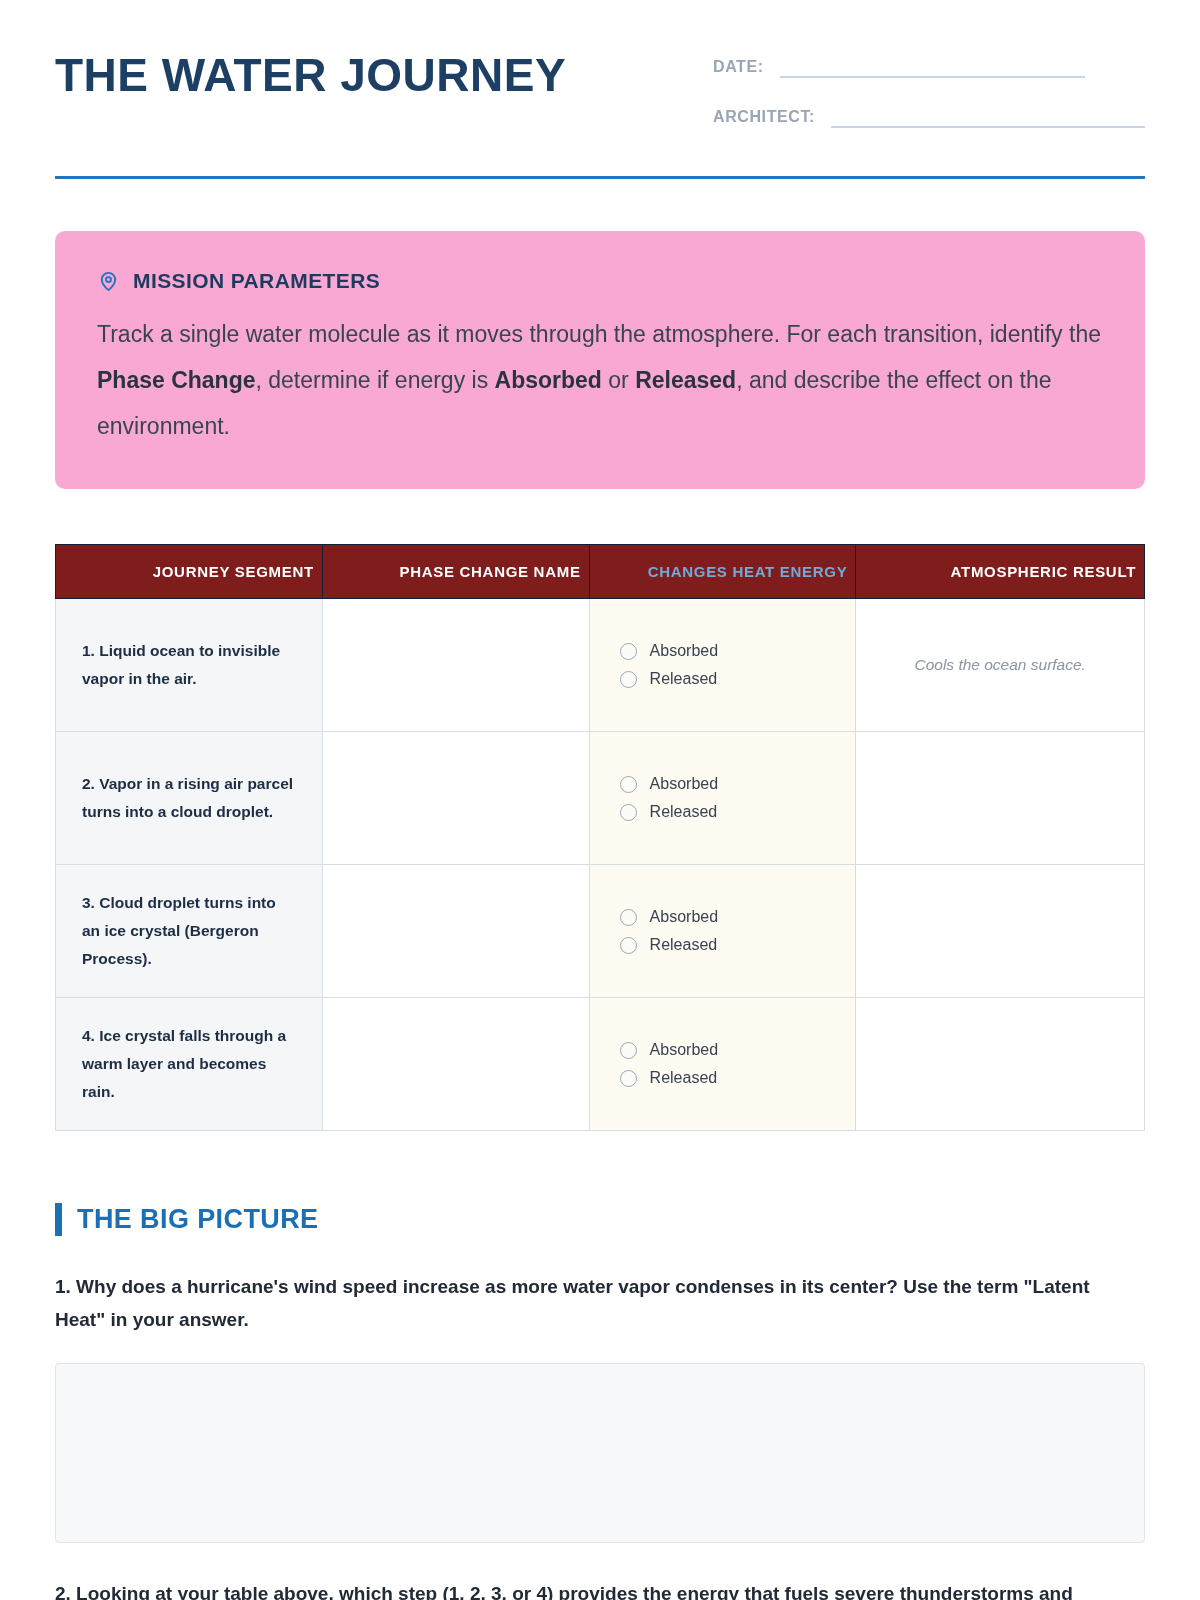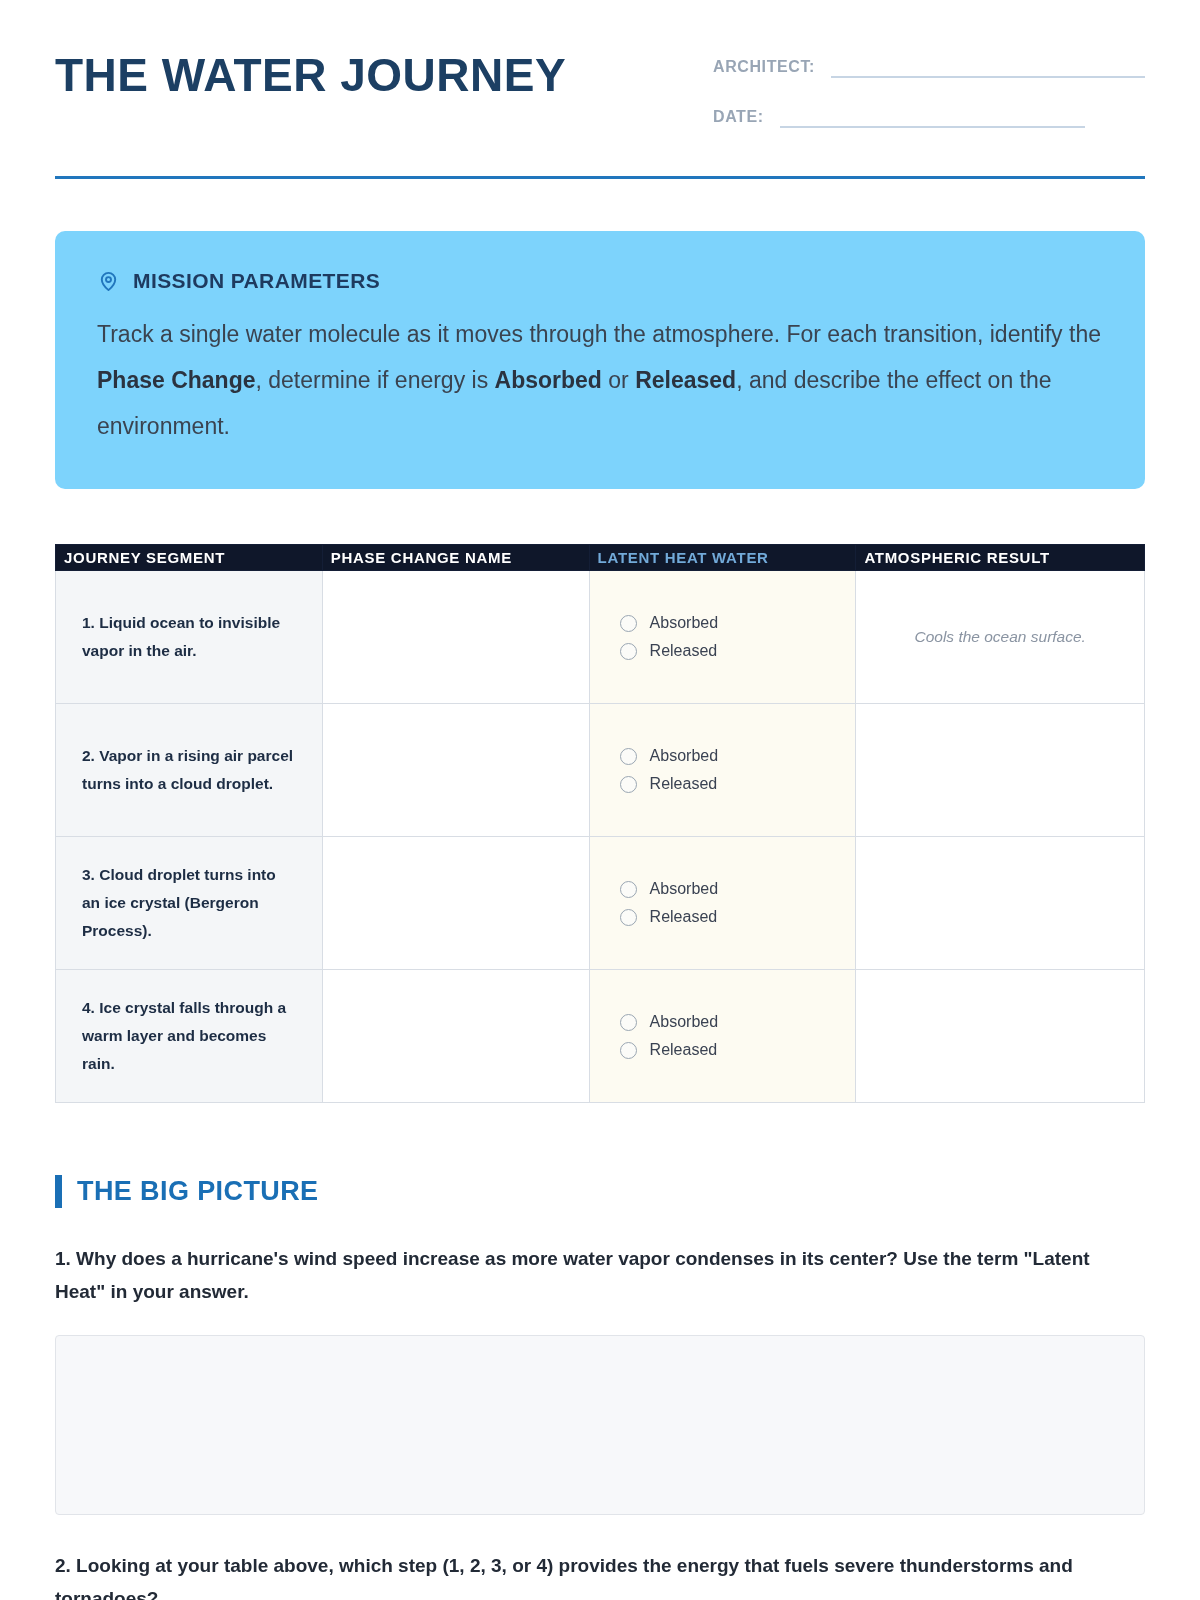--- a/index.html
+++ b/index.html
@@ -46,21 +46,21 @@
   .field-row.date .field-line { margin-right: 60px; }
 
   .header-rule {
     margin-top: 18px;
     border-top: 3px solid #2176bd;
   }
 
   
   .mission-box {
     margin-top: 52px;
-    background: #7dd3fc;
+    background: #f9a8d4;
     border-radius: 10px;
     padding: 38px 37px 40px 42px;
   }
   .mission-title-row {
     display: flex;
     align-items: center;
     gap: 13px;
     color: #1e3a5f;
     font-size: 21px;
     font-weight: 800;
@@ -76,27 +76,27 @@
   .mission-body b { color: #2b3340; font-weight: 700; }
 
   
   table.journey {
     margin-top: 55px;
     width: 100%;
     border-collapse: collapse;
     table-layout: fixed;
   }
   table.journey thead th {
-    background: #0f172a;
+    background: #7f1d1d;
     color: #ffffff;
     font-size: 15px;
     font-weight: 700;
     letter-spacing: 0.7px;
-    padding: 4px 8px;
-    text-align: left;
+    padding: 18px 8px;
+    text-align: right;
     border: 1px solid #141e36;
   }
   table.journey thead th.accent { color: #72aad9; }
   table.journey tbody td {
     border: 1px solid #d8dde4;
     vertical-align: middle;
     height: 133px;
     background: #ffffff;
   }
   td.segment {
@@ -154,26 +154,26 @@
 </head>
 <body>
 
 <div class="page">
 
   <header class="page-header">
     <div class="header-left">
       <h1>THE WATER JOURNEY</h1>
     </div>
     <div class="header-right">
+      <div class="field-row date">
+        <span class="field-label">DATE:</span>
+        <span class="field-line"></span>
+      </div>
       <div class="field-row">
         <span class="field-label">ARCHITECT:</span>
-        <span class="field-line"></span>
-      </div>
-      <div class="field-row date">
-        <span class="field-label">DATE:</span>
         <span class="field-line"></span>
       </div>
     </div>
   </header>
 
   <div class="header-rule"></div>
 
   <section class="mission-box">
     <div class="mission-title-row">
       <span class="pin-icon">
@@ -191,21 +191,21 @@
     <colgroup>
       <col style="width:24.5%">
         <col style="width:24.5%">
         <col style="width:24.5%">
         <col style="width:26.5%">
     </colgroup>
     <thead>
       <tr>
         <th>JOURNEY SEGMENT</th>
         <th>PHASE CHANGE NAME</th>
-        <th class="accent">LATENT HEAT WATER</th>
+        <th class="accent">CHANGES HEAT ENERGY</th>
         <th>ATMOSPHERIC RESULT</th>
       </tr>
     </thead>
     <tbody>
       <tr>
         <td class="segment">1. Liquid ocean to invisible vapor in the air.</td>
         <td class="phase"></td>
         <td class="latent">
           <div class="radio-option">
             <span class="radio-circle"></span>

